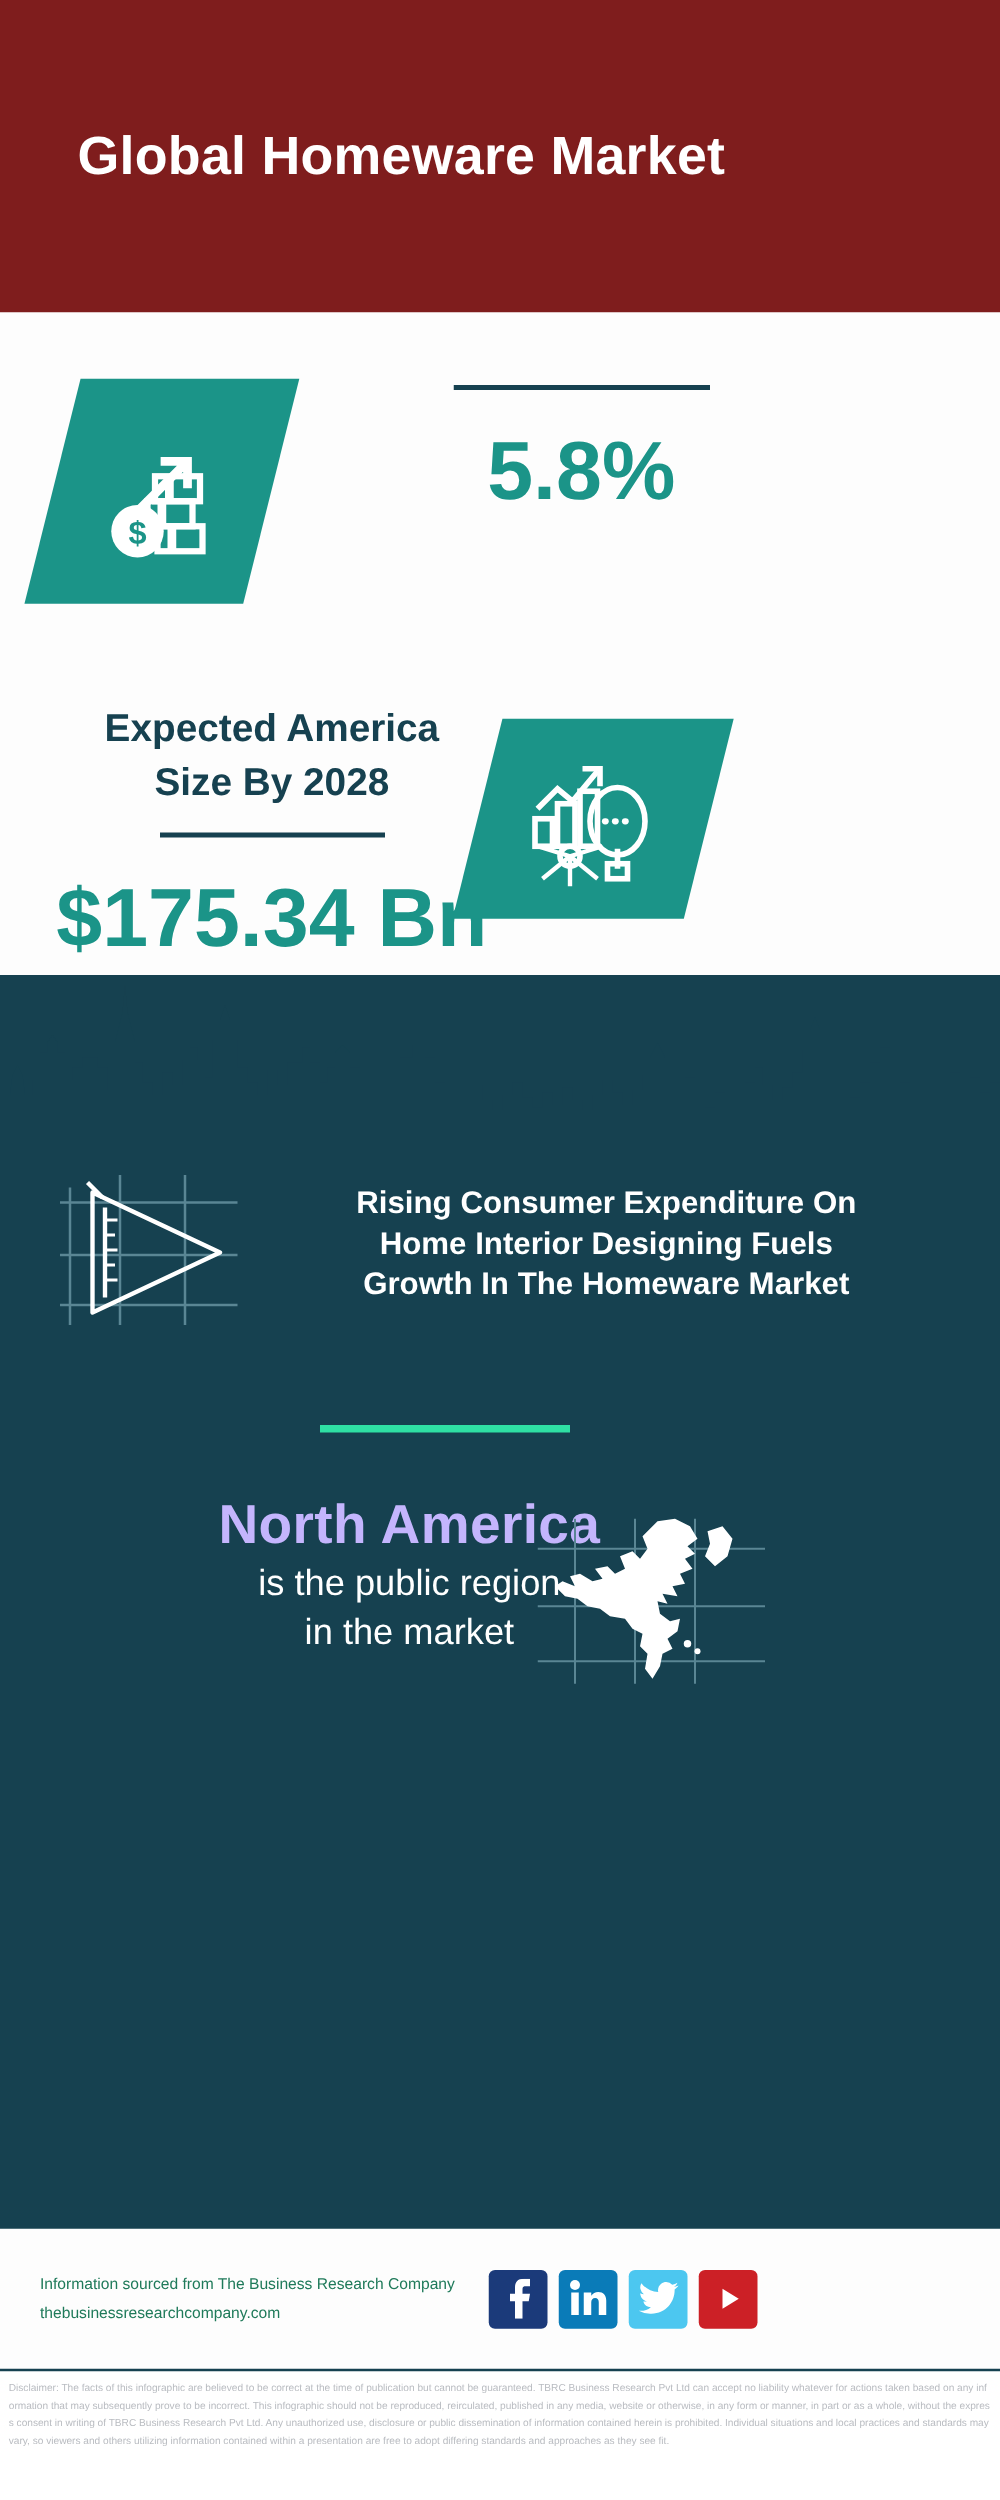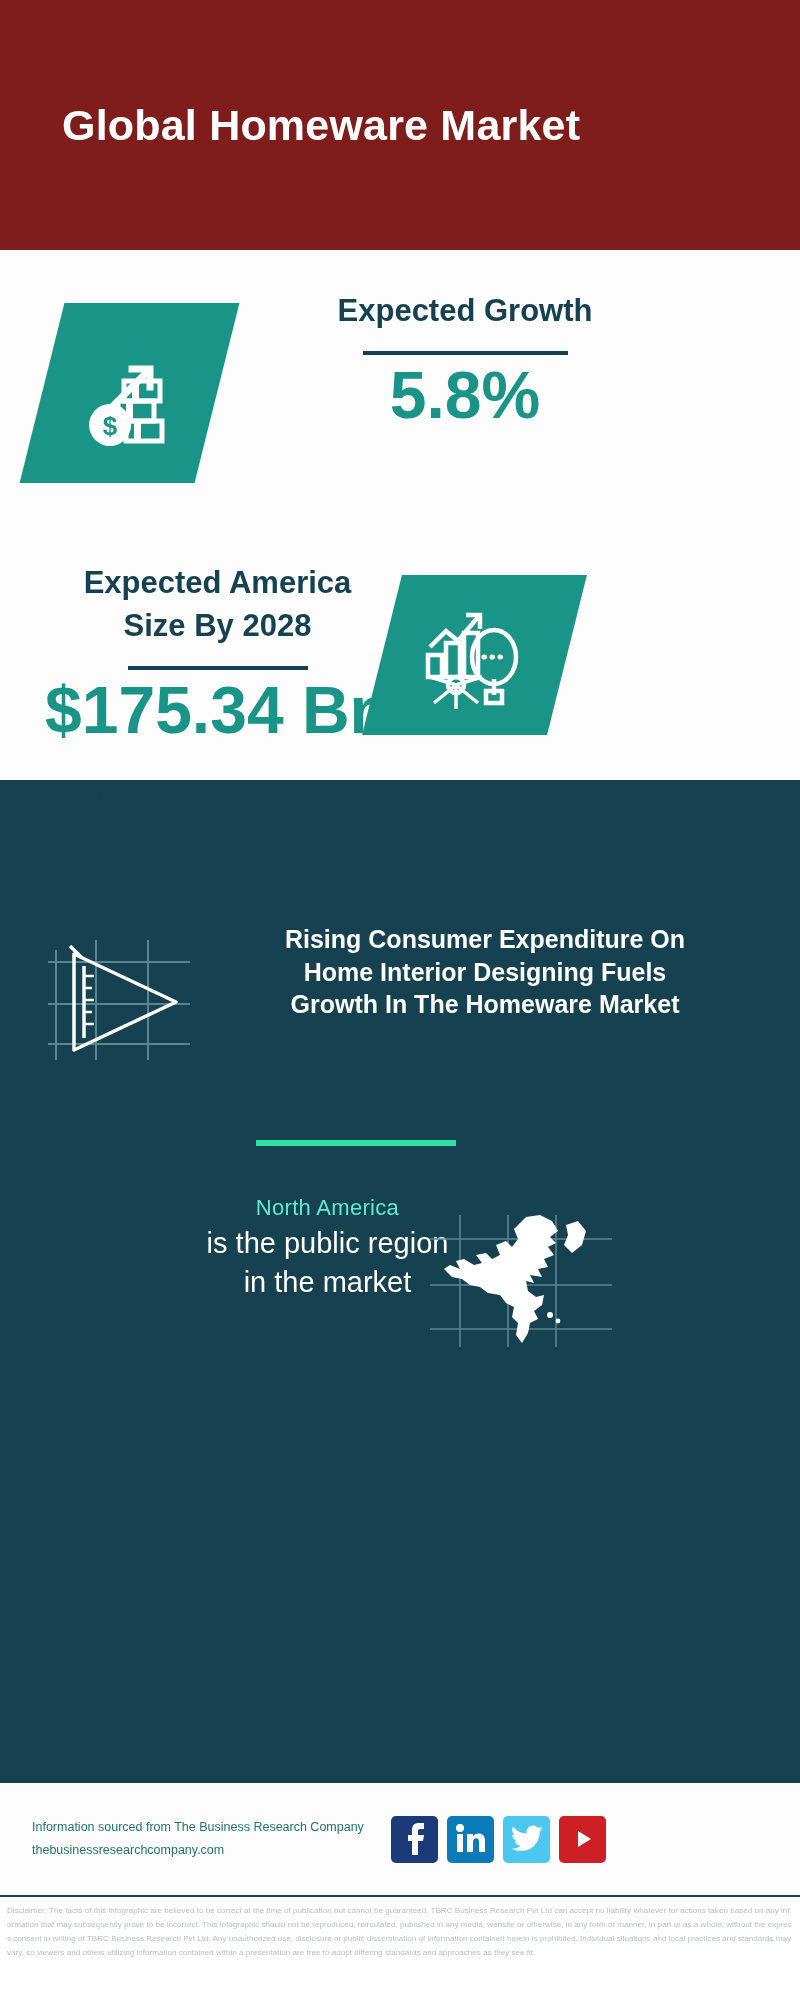--- a/index.html
+++ b/index.html
@@ -50,52 +50,52 @@
     position:absolute; left:265px; top:40px; width:400px; text-align:center;
   }
   .stat-label {
     color:#164150; font-size:31px; font-weight:bold; line-height:1.38;
   }
   .stat-rule {
     width:205px; height:4px; background:#164150; margin:18px auto 0;
   }
   .stat-rule.wide { width:180px; }
   .stat-value {
-    color:#1b9488; font-size:66px; font-weight:bold; margin-top:6px; line-height:1.05;
+    color:#1b9488; font-size:66px; font-weight:bold; margin-top:30px; line-height:1.05;
   }
 
   
   .row2-text { position:absolute; left:30px; top:312px; width:375px; text-align:center; }
   .row2-icon { left:382px; top:325px; width:185px; height:160px; }
 
   
   .dark-zone {
     position:absolute; left:0; top:780px; width:800px; height:1000px;
     background:#164150;
   }
   .skyline { position:absolute; left:0; top:0; width:800px; height:120px; }
 
   
   .driver-wrap { position:absolute; left:0; top:140px; width:800px; }
   .driver-icon { position:absolute; left:48px; top:12px; width:145px; height:135px; }
   .driver-text { position:absolute; left:205px; top:0; width:560px; text-align:center; }
   .driver-heading { color:#2fe0a4; font-size:30px; font-weight:bold; }
   .driver-body {
-    color:#ffffff; font-size:25px; font-weight:bold; line-height:1.3; margin-top:3px;
+    color:#ffffff; font-size:25px; font-weight:bold; line-height:1.3; margin-top:26px;
   }
 
   .mint-rule {
     position:absolute; left:256px; top:360px; width:200px; height:6px;
     background:#2fe0a4;
   }
 
   
   .region-wrap { position:absolute; left:0; top:415px; width:800px; }
   .region-text { position:absolute; left:30px; top:0; width:595px; text-align:center; }
-  .region-name { color:#5eead4; font-size:22px; font-weight:normal; letter-spacing:.3px; }
+  .region-name { color:#c4b5fd; font-size:44px; font-weight:bold; letter-spacing:.3px; }
   .region-sub { color:#ffffff; font-size:29px; line-height:1.35; margin-top:3px; }
   .region-map { position:absolute; left:430px; top:16px; width:185px; height:140px; }
 
   
   .footer {
     position:absolute; left:0; top:1780px; width:800px; height:115px;
     background:#fdfdfd;
     border-top:3px solid #164150;
     display:flex; align-items:center;
   }
@@ -144,21 +144,20 @@
         <rect x="52" y="84" width="36" height="20" fill="none" stroke="#ffffff" stroke-width="5"></rect>
         <rect x="60" y="84" width="7" height="20" fill="#ffffff"></rect>
 
         <circle cx="36" cy="88" r="21" fill="#ffffff"></circle>
         <text x="36" y="98" font-size="26" font-weight="bold" fill="#1b9488" text-anchor="middle" font-family="Liberation Sans, sans-serif">$</text>
       </svg>
     </div>
   </div>
 
   <div class="row1-text">
-    <div class="stat-label">Expected Growth</div>
     <div class="stat-rule"></div>
     <div class="stat-value">5.8%</div>
   </div>
 
   <div class="row2-text">
     <div class="stat-label">Expected America</div>
     <div class="stat-label">Size By 2028</div>
     <div class="stat-rule wide"></div>
     <div class="stat-value">$175.34 Bn</div>
   </div>

